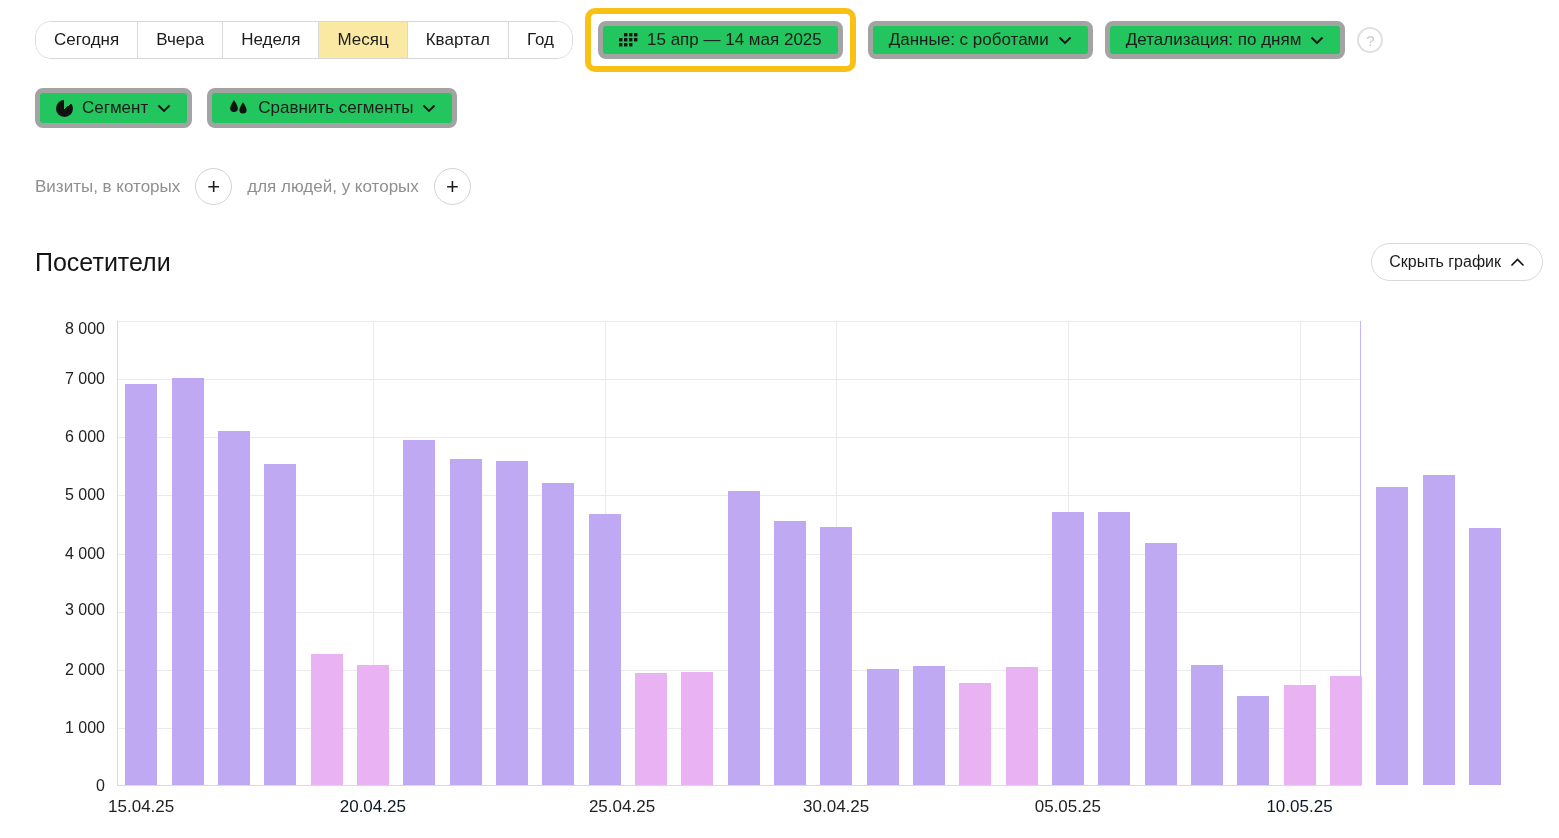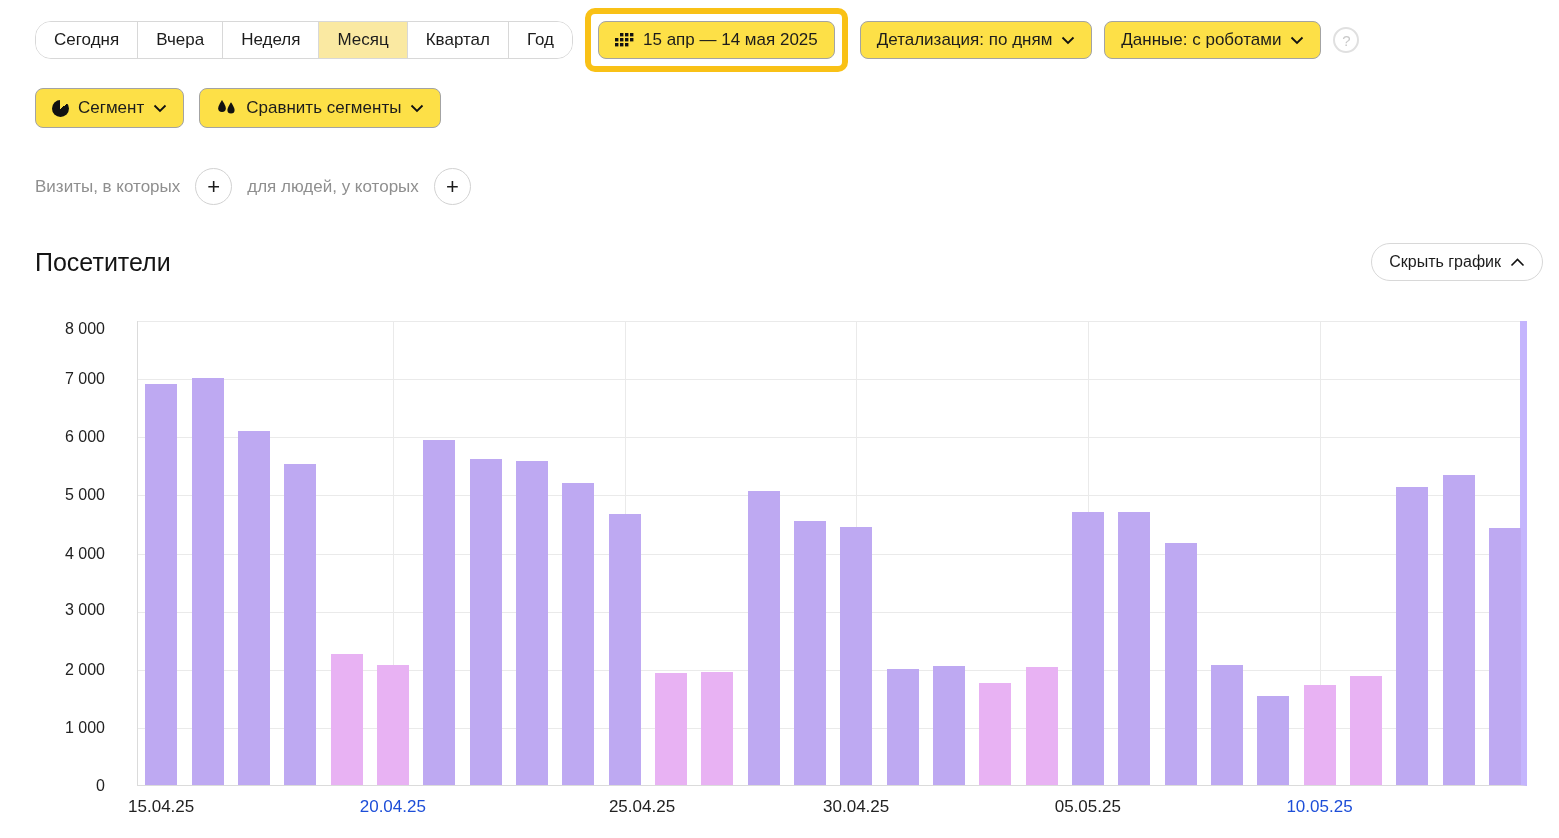--- a/index.html
+++ b/index.html
@@ -9,21 +9,21 @@
   
   .row1 { display:flex; align-items:center; padding:8px 0 0 35px; gap:12px; height:72px; }
   .seg-group { display:flex; border:1px solid #d8d8d8; border-radius:16px; overflow:hidden;
     height:38px; background:#fff; }
   .seg-btn { padding:0 18px; font-size:17px; display:flex; align-items:center;
     border-left:1px solid #d8d8d8; background:#fff; cursor:pointer; white-space:nowrap; }
   .seg-btn:first-child { border-left:none; }
   .seg-btn.selected { background:#fae9a2; }
   .hl-box { border:6px solid #f9c116; border-radius:10px; padding:7px; background:#fff; }
   .btn { height:38px; display:inline-flex; align-items:center; gap:9px; padding:0 16px;
-    border:1px solid #a3a3a3; border-radius:8px; background:#fde047; font-size:17px;
+    border:5px solid #a3a3a3; border-radius:8px; background:#22c55e; font-size:17px;
     cursor:pointer; white-space:nowrap; }
   .help-circle { width:26px; height:26px; border:2px solid #e0e0e0; border-radius:50%;
     color:#c9c9c9; font-size:15px; display:flex; align-items:center; justify-content:center; }
 
   
   .row2 { display:flex; align-items:center; margin:16px 0 0 35px; gap:15px; }
   .btn-lg { height:40px; }
   .sampling { background:#ebebeb; border:1px solid #ebebeb; color:#9a9a9a; }
   .sampling svg path { stroke:#9a9a9a; }
   .pie-icon { width:17px; height:17px; border-radius:50%;
@@ -40,29 +40,29 @@
   .row4 { display:flex; align-items:center; justify-content:space-between;
     margin:38px 16px 0 35px; }
   .title { font-size:25px; color:#141414; }
   .pill { height:38px; border:1px solid #d8d8d8; border-radius:19px; padding:0 17px;
     font-size:16px; display:flex; gap:9px; align-items:center; background:#fff; cursor:pointer; }
 
   
   .chart-wrap { position:relative; margin:40px 0 0 35px; width:1474px; height:510px; }
   .y-tick { position:absolute; left:0; width:70px; text-align:right; font-size:16px;
     color:#222; transform:translateY(-50%); white-space:nowrap; }
-  .plot { position:absolute; left:82px; top:0; width:1390px; height:465px;
-    border-left:1px solid #dbdbdb; border-right:7px solid #c4b5fd;
-    border-bottom:1px solid #dbdbdb;margin-left:20px; }
+  .plot { position:absolute; left:82px; top:0; width:1244px; height:465px;
+    border-left:1px solid #dbdbdb; border-right:1px solid #c4b5fd;
+    border-bottom:1px solid #dbdbdb; }
   .hgrid { position:absolute; left:0; width:100%; height:1px; background:#eaeaea; }
   .vgrid { position:absolute; top:0; height:100%; width:1px; background:#eaeaea; }
   .bar { position:absolute; bottom:0; width:32px; }
   .x-tick { position:absolute; top:calc(100% + 12px); transform:translateX(-50%);
     font-size:17px; color:#222; white-space:nowrap; }
-  .x-tick.red { color:#1d4ed8; }
+  .x-tick.red { color:#0f172a; }
   .chev { flex:none; }
 </style>
 </head>
 <body>
 
 <div class="row1">
 
   <div class="seg-group">
       <div class="seg-btn">Сегодня</div>
       <div class="seg-btn">Вчера</div>
@@ -86,28 +86,28 @@
           <rect x="0" y="11" width="3.4" height="3.4"></rect>
             <rect x="5" y="11" width="3.4" height="3.4"></rect>
             <rect x="10" y="11" width="3.4" height="3.4"></rect>
         </g>
       </svg>
       <span>15 апр — 14 мая 2025</span>
     </div>
   </div>
 
   <div class="btn">
+    <span>Данные: с роботами</span>
+    <svg class="chev" width="14" height="9" viewBox="0 0 14 9">
+        <path d="M1.5 1.5l5.5 5.5 5.5-5.5" stroke="#111" stroke-width="1.8" fill="none"></path>
+      </svg>
+  </div>
+
+  <div class="btn">
     <span>Детализация: по дням</span>
-    <svg class="chev" width="14" height="9" viewBox="0 0 14 9">
-        <path d="M1.5 1.5l5.5 5.5 5.5-5.5" stroke="#111" stroke-width="1.8" fill="none"></path>
-      </svg>
-  </div>
-
-  <div class="btn">
-    <span>Данные: с роботами</span>
     <svg class="chev" width="14" height="9" viewBox="0 0 14 9">
         <path d="M1.5 1.5l5.5 5.5 5.5-5.5" stroke="#111" stroke-width="1.8" fill="none"></path>
       </svg>
   </div>
 
   <div class="help-circle">
     <span>?</span>
   </div>
 </div>
 

